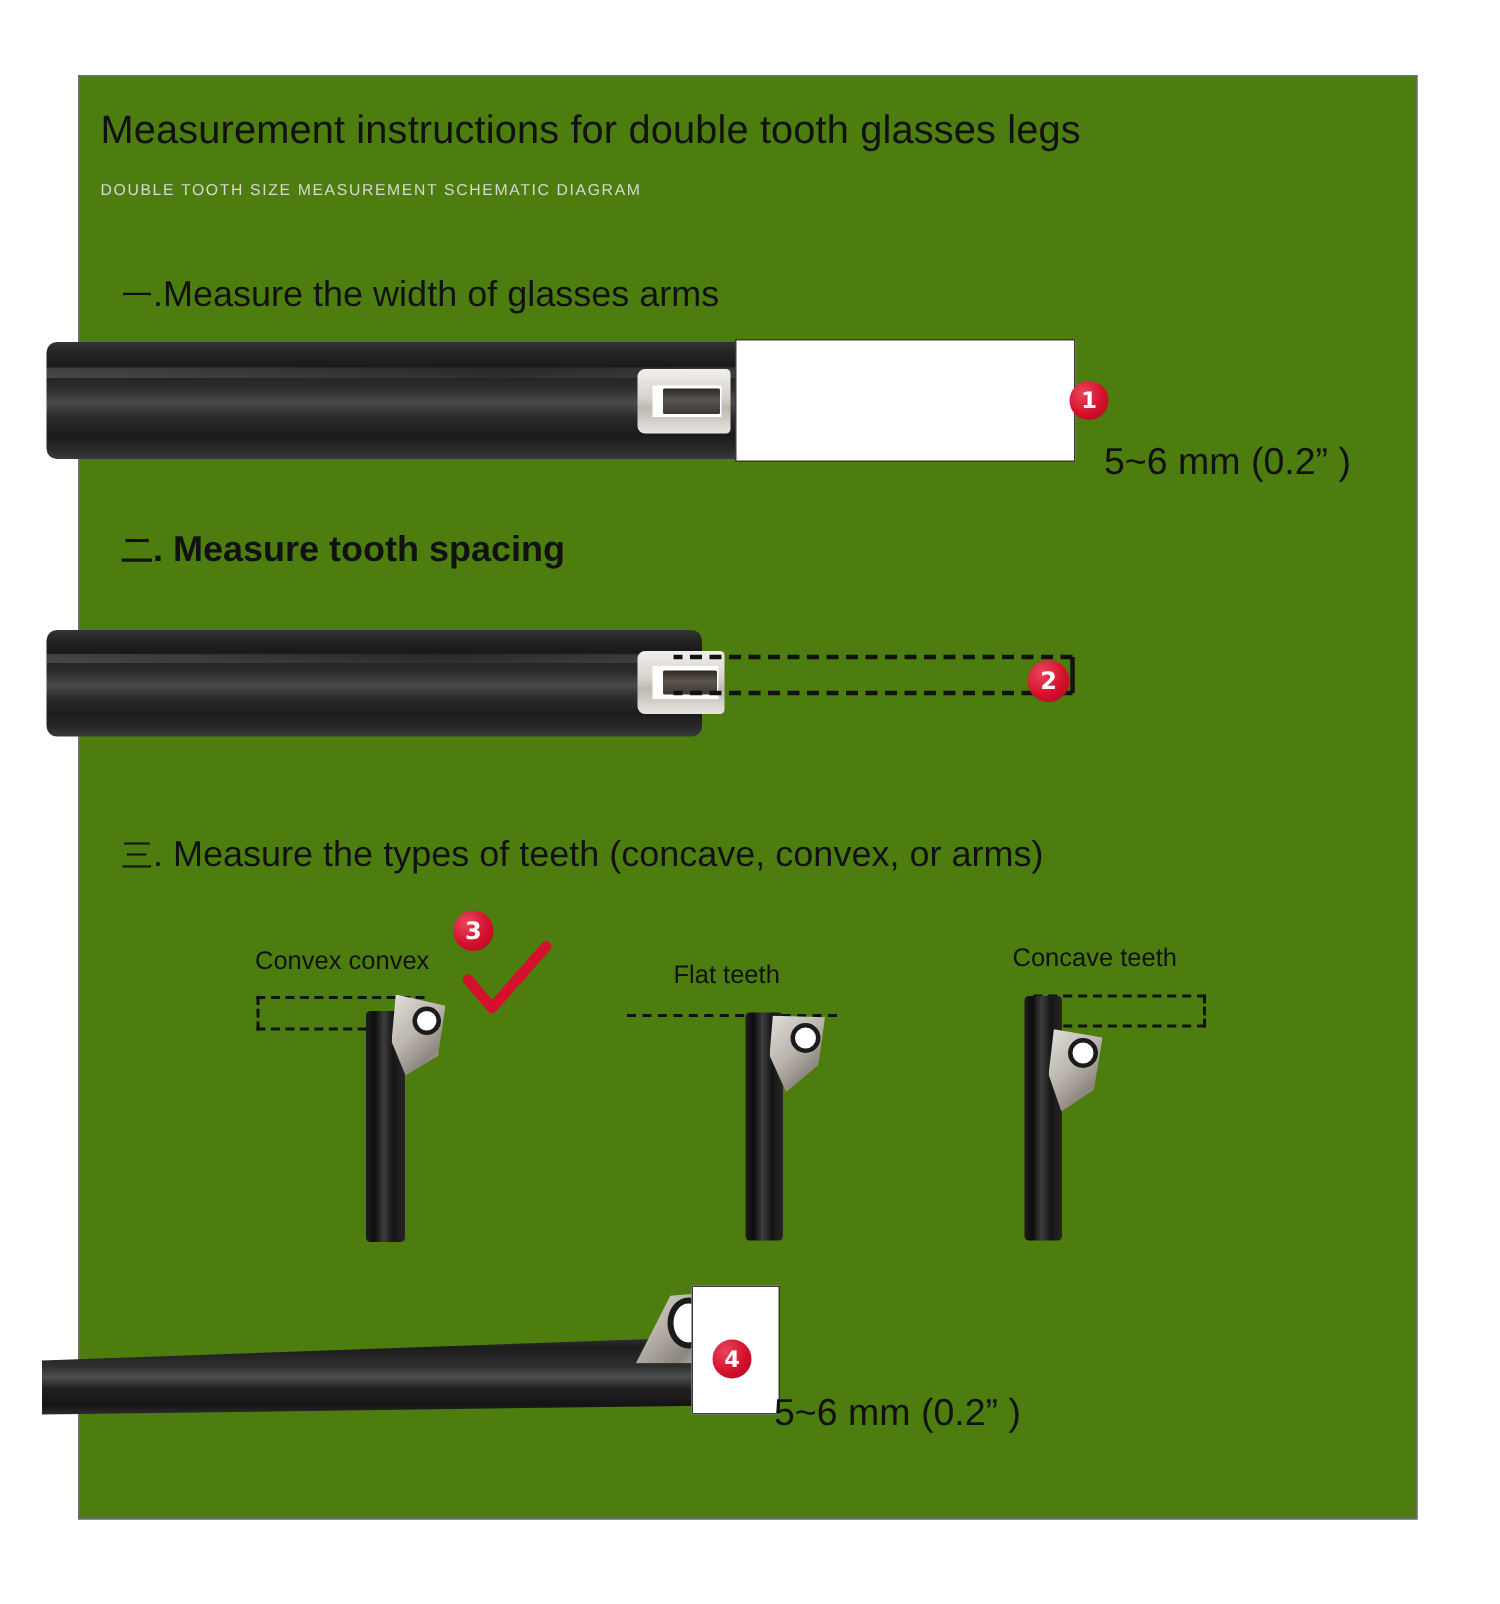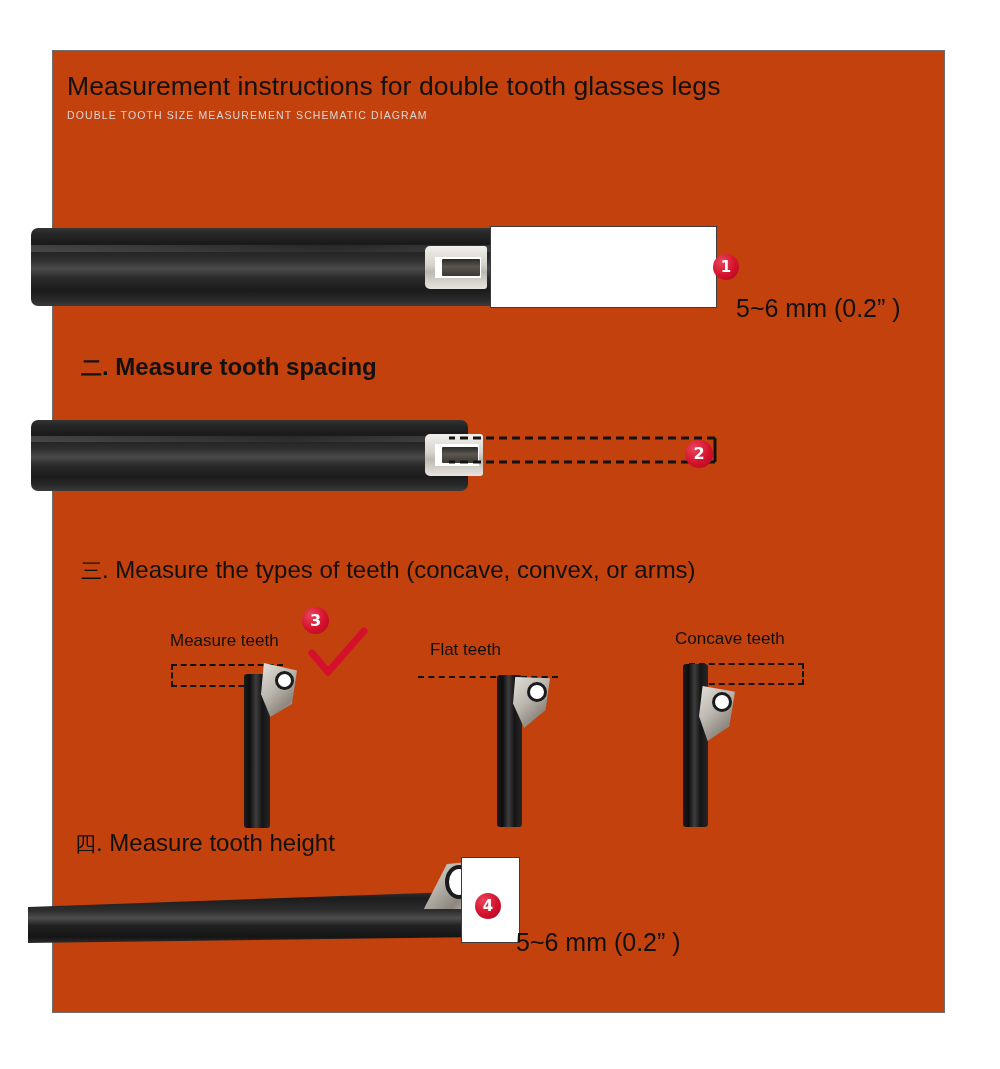--- a/index.html
+++ b/index.html
@@ -18,38 +18,38 @@
   }
 
   
   #diagram-frame {
     position: absolute;
     left: 52px;
     top: 50px;
     width: 893px;
     height: 963px;
     border: 1.5px solid #6e6e6e;
-    background: #c2410c;
+    background: #4d7c0f;
     box-sizing: border-box;
   }
 
   
   #page-title {
     position: absolute;
     left: 14px;
     top: 20px;
     font-size: 26.5px;
     letter-spacing: 0.1px;
     color: #111111;
     white-space: nowrap;
   }
   #page-subtitle {
     position: absolute;
     left: 14px;
-    top: 58px;
+    top: 70px;
     font-size: 10.5px;
     letter-spacing: 1.1px;
     color: #d8d8d8;
     white-space: nowrap;
   }
 
   
   .section-heading {
     position: absolute;
     font-size: 24px;
@@ -166,20 +166,23 @@
   }
 </style>
 </head>
 <body>
 
 <div id="diagram-frame">
 
   <div id="page-title">Measurement instructions for double tooth glasses legs</div>
   <div id="page-subtitle">DOUBLE TOOTH SIZE MEASUREMENT SCHEMATIC DIAGRAM</div>
 
+  <div class="section-heading" id="heading-1">
+    <span class="cn-num">一</span><span>.</span><span>Measure the width of glasses arms</span>
+  </div>
 
   <div class="arm-body" style="left:-22px; top:177px; width:505px; height:78px;">
     <div class="arm-sheen"></div>
   </div>
   <div class="hinge" style="left:372px; top:195px; width:62px; height:43px;">
     <div class="hinge-notch" style="left:10px; top:11px; width:46px; height:21px; background:#ffffff;"></div>
     <div class="hinge-slot" style="left:17px; top:13px; width:38px; height:17px;"></div>
   </div>
 
   <div class="mask-box" style="left:437px; top:175px; width:227px; height:82px;"></div>
@@ -202,49 +205,46 @@
     <path d="M 270 9 L 4 9" stroke="#121212" stroke-width="3" stroke-dasharray="8,5" fill="none"></path>
     <path d="M 270 33 L 4 33" stroke="#121212" stroke-width="3" stroke-dasharray="8,5" fill="none"></path>
     <path d="M 270 9 L 270 33" stroke="#121212" stroke-width="3" fill="none"></path>
   </svg>
   <div class="badge" style="left:632px; top:389px; width:28px; height:28px; font-size:16px;">2</div>
 
   <div class="section-heading" id="heading-3">
     <span class="cn-num">三</span><span>.</span>&nbsp;<span>Measure the types of teeth (concave, convex, or arms)</span>
   </div>
 
-  <div class="tooth-label" style="left:117px; top:580px;">Measure teeth</div>
+  <div class="tooth-label" style="left:117px; top:580px;">Convex convex</div>
   <div class="dashed-outline" style="left:118px; top:613px; width:112px; height:23px; border-right:none;"></div>
   <div class="post" style="left:191px; top:623px; width:26px; height:154px;"></div>
   <div class="tab" style="left:208px; top:612px; width:36px; height:54px;
               clip-path:polygon(8% 0%, 100% 14%, 86% 76%, 26% 100%, 0% 58%);"></div>
   <div class="tab-hole" style="left:222px; top:620px; width:13px; height:13px;"></div>
 
   <div class="badge" style="left:249px; top:556px; width:27px; height:27px; font-size:16px;">3</div>
   <svg style="position:absolute; left:254px; top:576px; width:62px; height:52px;" viewBox="0 0 62 52">
     <path d="M 5 26 L 21 45 L 57 4" stroke="#d5102c" stroke-width="7" fill="none" stroke-linecap="round" stroke-linejoin="round"></path>
   </svg>
 
-  <div class="tooth-label" style="left:377px; top:589px;">Flat teeth</div>
+  <div class="tooth-label" style="left:396px; top:589px;">Flat teeth</div>
   <div class="dashed-flat" style="left:365px; top:625px; width:140px;"></div>
   <div class="post" style="left:444px; top:624px; width:25px; height:152px;"></div>
   <div class="tab" style="left:460px; top:624px; width:37px; height:53px;
               clip-path:polygon(6% 4%, 100% 6%, 88% 66%, 30% 100%, 0% 54%);"></div>
   <div class="tab-hole" style="left:474px; top:631px; width:14px; height:14px;"></div>
 
   <div class="tooth-label" style="left:622px; top:578px;">Concave teeth</div>
   <div class="dashed-outline" style="left:636px; top:612px; width:115px; height:22px; border-left:none;"></div>
   <div class="post" style="left:630px; top:613px; width:25px; height:163px;"></div>
   <div class="tab" style="left:646px; top:634px; width:36px; height:56px;
               clip-path:polygon(10% 2%, 100% 12%, 84% 74%, 24% 100%, 0% 56%);"></div>
   <div class="tab-hole" style="left:659px; top:641px; width:14px; height:14px;"></div>
 
-  <div class="section-heading" id="heading-4">
-    <span class="cn-num">四</span><span>.</span>&nbsp;<span>Measure tooth height</span>
-  </div>
 
   <svg style="position:absolute; left:-25px; top:838px; width:480px; height:70px;" viewBox="0 0 480 70">
     <defs>
       <linearGradient id="armGrad4" x1="0" y1="0" x2="0" y2="1">
         <stop offset="0%" stop-color="#333333"></stop>
         <stop offset="14%" stop-color="#1c1c1c"></stop>
         <stop offset="38%" stop-color="#2e2e2e"></stop>
         <stop offset="52%" stop-color="#4e4e4e"></stop>
         <stop offset="66%" stop-color="#222222"></stop>
         <stop offset="88%" stop-color="#141414"></stop>

